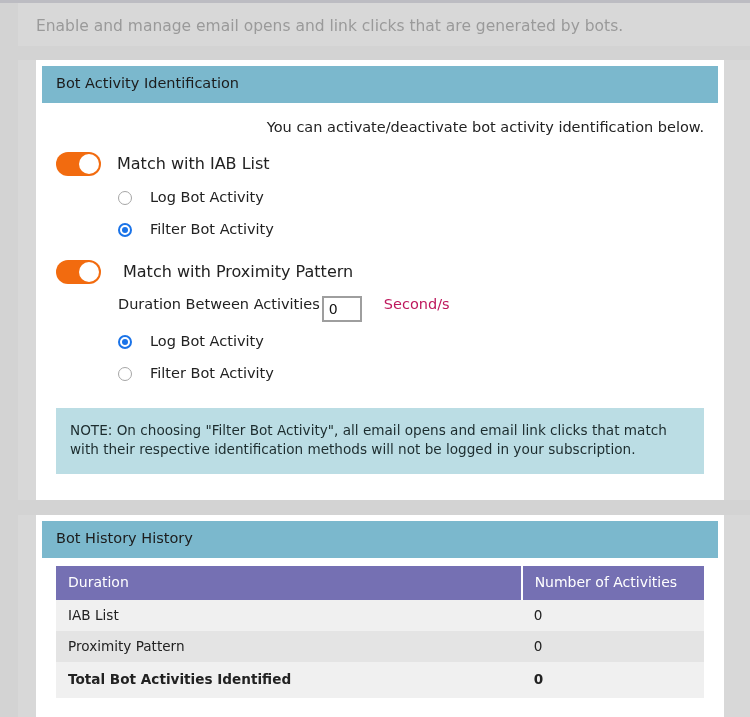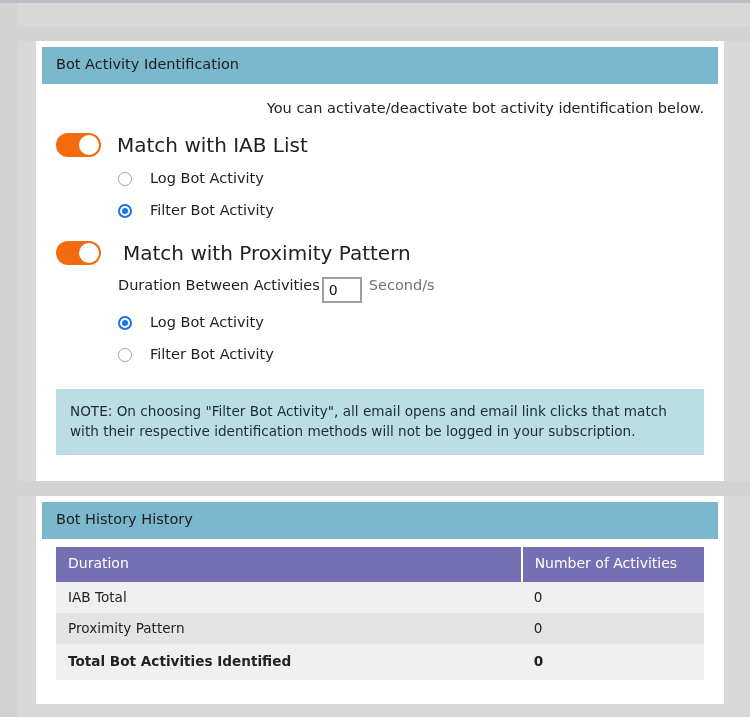--- a/index.html
+++ b/index.html
@@ -105,21 +105,21 @@
   .toggle .knob {
     position: absolute;
     top: 2px;
     right: 2px;
     width: 20px;
     height: 20px;
     border-radius: 50%;
     background: #ffffff;
   }
   .toggle-label {
-    font-size: 20px;
+    font-size: 16px;
     color: #222;
     margin-left: 16px;
     line-height: 1.1;
   }
   
   .radio-row {
     display: flex;
     align-items: center;
     padding: 8px 0 8px 0;
     margin-left: 62px;
@@ -173,22 +173,22 @@
     font-size: 14px;
     color: #111;
     padding: 0 0 0 5px;
     margin: 0 2px;
     box-sizing: border-box;
     outline: none;
     border-radius: 0;
   }
   .duration-unit {
     font-size: 14.5px;
-    color: #737373;
-    margin-left: 5px;
+    color: #be185d;
+    margin-left: 20px;
   }
   
   .note-box {
     background: #bbdde4;
     margin: 18px 0 8px 0;
     padding: 13px 14px 14px 14px;
     font-size: 13.6px;
     color: #1c2c2e;
     line-height: 1.45;
   }
@@ -232,20 +232,21 @@
 </style>
 </head>
 <body>
 
 <div class="top-rule"></div>
 <div class="left-gutter"></div>
 
 <div class="page">
 
   <div class="page-header">
+    <div class="page-subtitle">Enable and manage email opens and link clicks that are generated by bots.</div>
   </div>
   <div class="header-spacer"></div>
 
   <div class="card first">
     <div class="section-head">Bot Activity Identification</div>
 
     <div class="section-body">
       <p class="intro-text">You can activate/deactivate bot activity identification below.</p>
 
       <div class="toggle-row">
@@ -298,21 +299,21 @@
     <div class="table-wrap">
       <table class="history">
         <thead>
           <tr>
             <th class="col-pattern">Duration</th>
             <th>Number of Activities</th>
           </tr>
         </thead>
         <tbody>
           <tr class="row-odd">
-            <td>IAB Total</td>
+            <td>IAB List</td>
             <td>0</td>
           </tr>
           <tr class="row-even">
             <td>Proximity Pattern</td>
             <td>0</td>
           </tr>
           <tr class="row-total">
             <td>Total Bot Activities Identified</td>
             <td>0</td>
           </tr>

